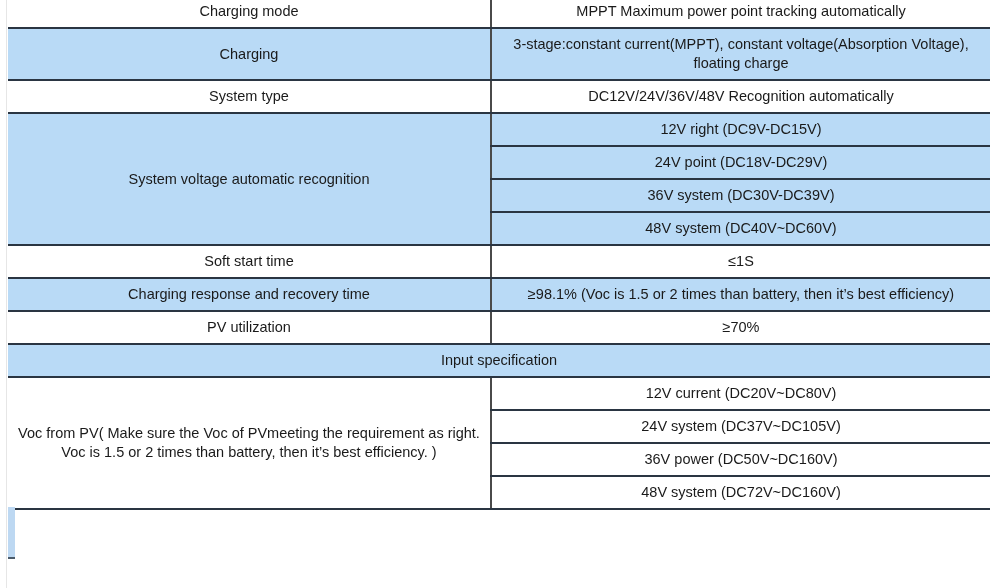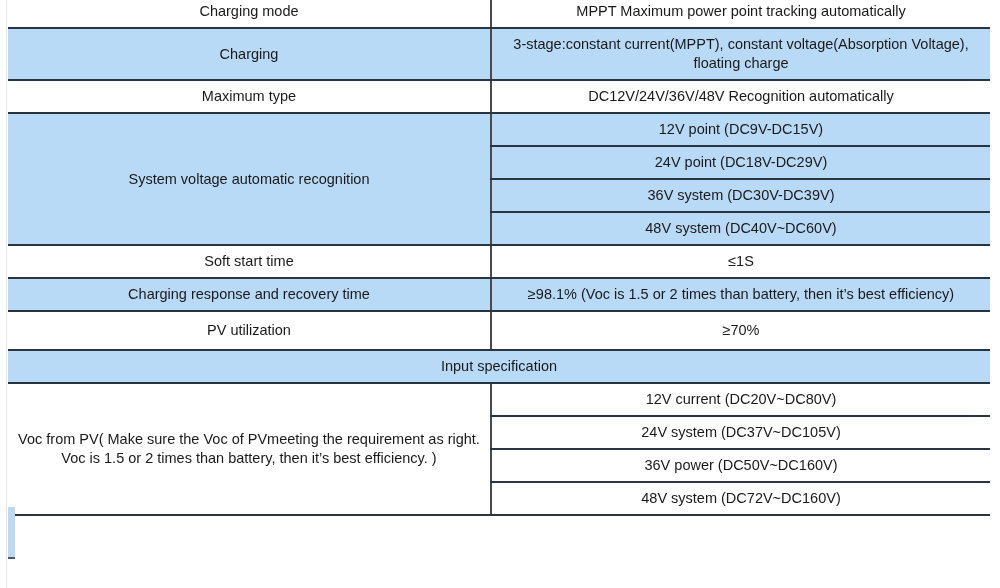--- a/index.html
+++ b/index.html
@@ -29,45 +29,45 @@
       <td class="c2">MPPT Maximum power point tracking automatically</td>
     </tr>
     <tr class="blue" style="height:52px">
       <td class="c1">Charging</td>
       <td class="c2">
         <span>3-stage:constant current(MPPT), constant voltage(Absorption Voltage),</span><br>
         <span>floating charge</span>
       </td>
     </tr>
     <tr class="white" style="height:33px">
-      <td class="c1">Maximum type</td>
+      <td class="c1">System type</td>
       <td class="c2">DC12V/24V/36V/48V Recognition automatically</td>
     </tr>
     <tr class="blue" style="height:33px">
       <td class="c1" rowspan="4">System voltage automatic recognition</td>
-      <td class="c2">12V point (DC9V-DC15V)</td>
+      <td class="c2">12V right (DC9V-DC15V)</td>
     </tr>
     <tr class="blue" style="height:33px">
       <td class="c2">24V point (DC18V-DC29V)</td>
     </tr>
     <tr class="blue" style="height:33px">
       <td class="c2">36V system (DC30V-DC39V)</td>
     </tr>
     <tr class="blue" style="height:33px">
       <td class="c2">48V system (DC40V~DC60V)</td>
     </tr>
     <tr class="white" style="height:33px">
       <td class="c1">Soft start time</td>
       <td class="c2">≤1S</td>
     </tr>
     <tr class="blue" style="height:33px">
       <td class="c1">Charging response and recovery time</td>
       <td class="c2">≥98.1%  (Voc is 1.5 or 2 times than battery, then it’s best efficiency)</td>
     </tr>
-    <tr class="white" style="height:39px">
+    <tr class="white" style="height:33px">
       <td class="c1">PV utilization</td>
       <td class="c2">≥70%</td>
     </tr>
     <tr class="blue" style="height:33px">
       <td colspan="2">Input specification</td>
     </tr>
     <tr class="white" style="height:33px">
       <td class="c1" rowspan="4">
         <span>Voc from PV( Make sure the Voc of PVmeeting the requirement as right.</span><br>
         <span>Voc is 1.5 or 2 times than battery, then it’s best efficiency. )</span>

